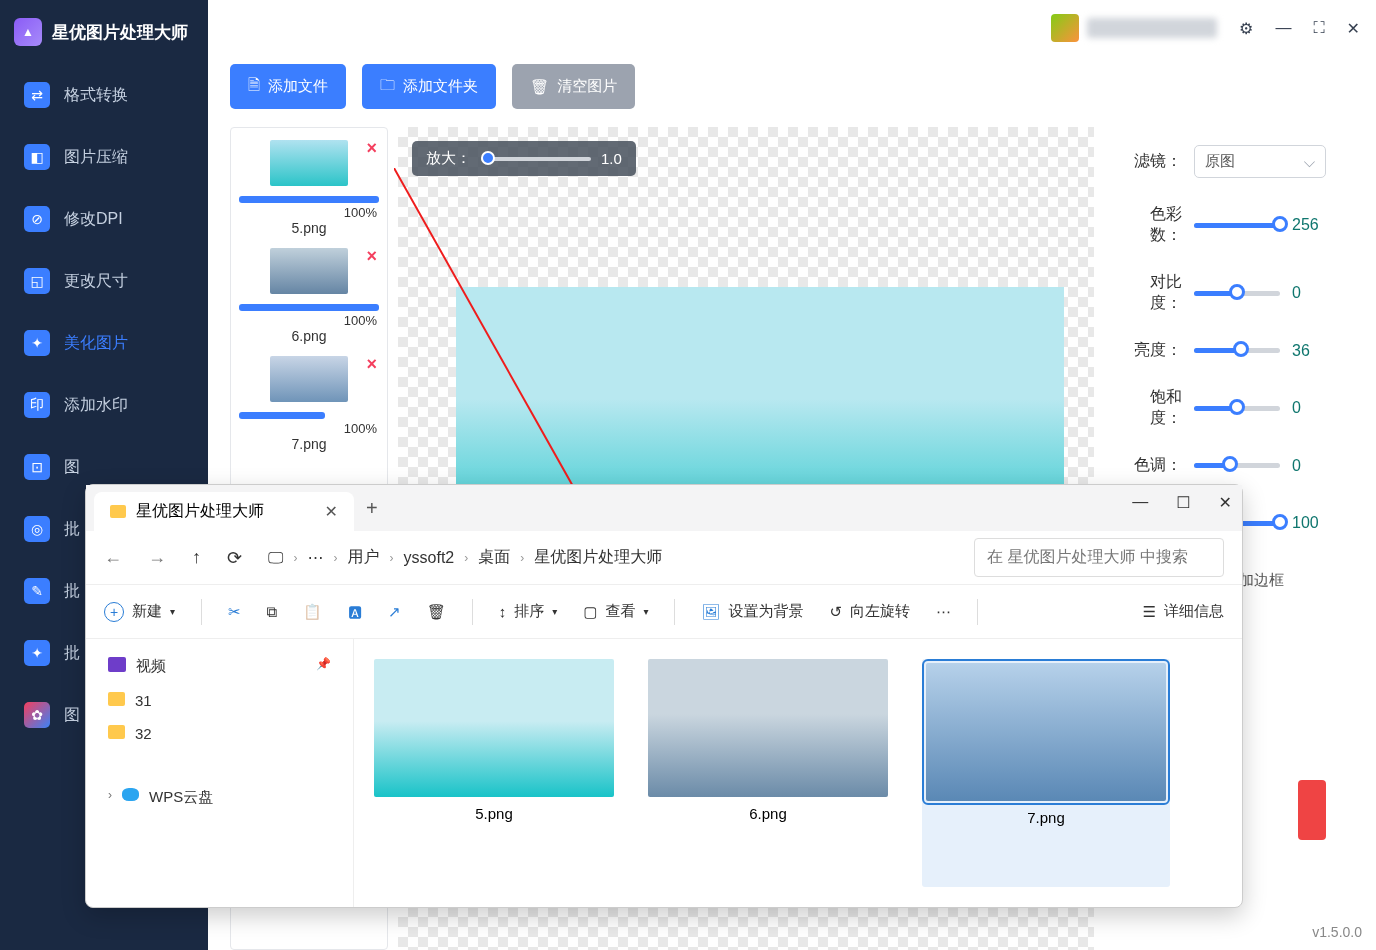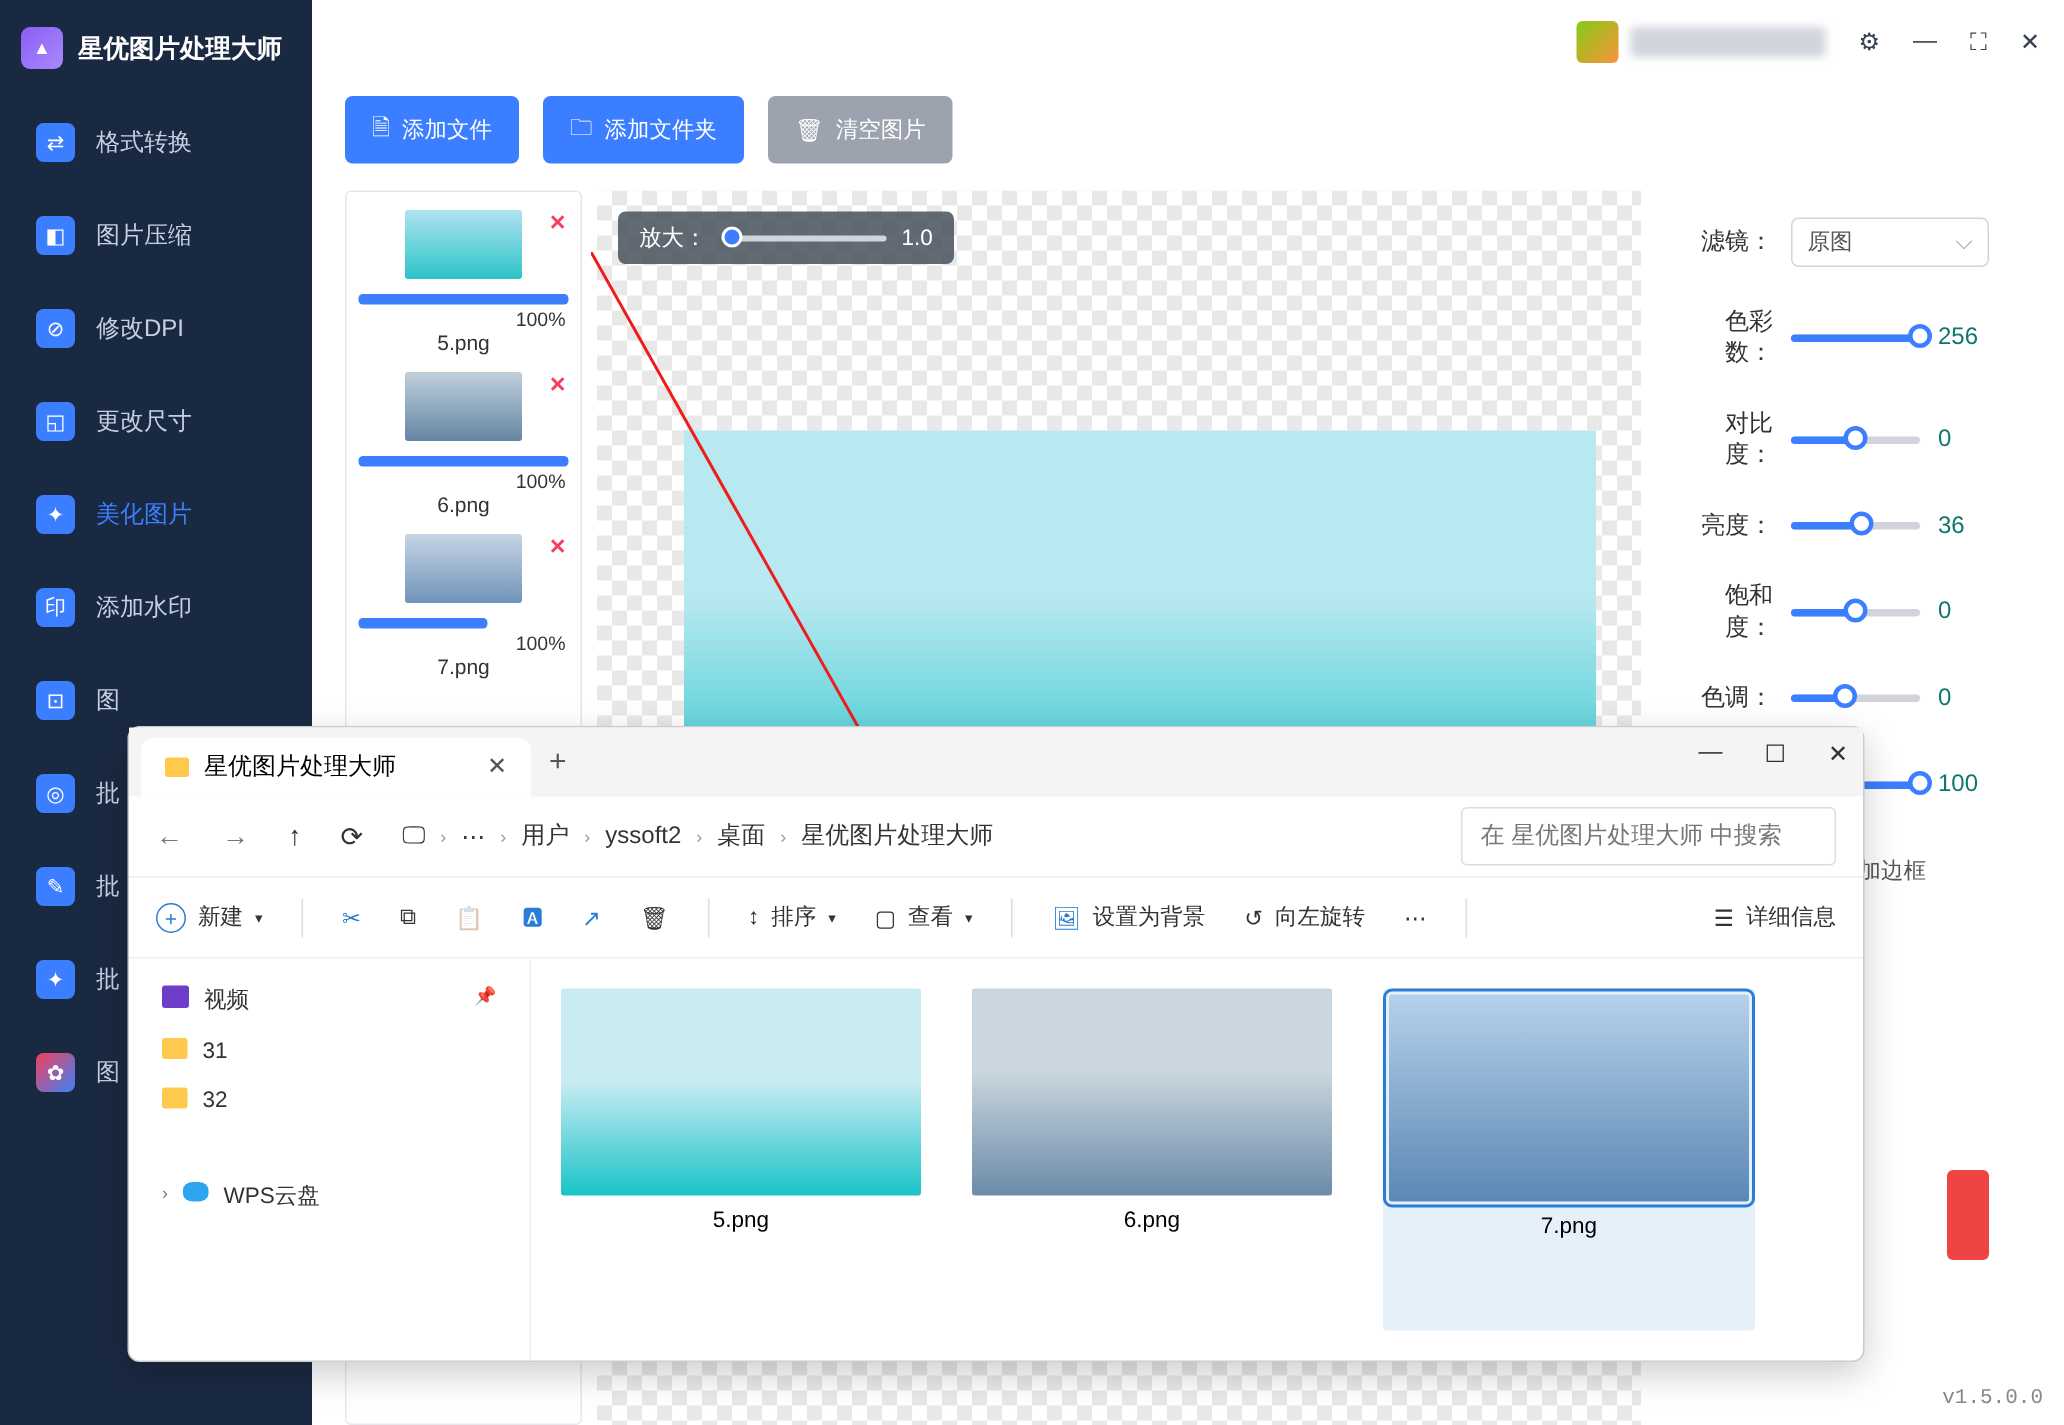--- a/index.html
+++ b/index.html
@@ -88,21 +88,21 @@
 .cloud-ic{width:17px;height:13px;background:#2ba5f0;border-radius:40%;}
 .ex-files{flex:1;display:flex;padding:20px;gap:34px;}
 .ex-file{text-align:center;}
 .ex-file-thumb{width:240px;height:138px;border-radius:2px;}
 .ex-file.selected .ex-file-thumb{outline:2px solid #2a7dd6;outline-offset:2px;}
 .ex-file.selected{background:#e6f0fb;padding:4px;border-radius:3px;}
 .ex-fname{font-size:15px;margin-top:8px;}
 .thb1{background:linear-gradient(#c8ecf2 45%,#19c3c8);}
 .thb2{background:linear-gradient(#cad6df 40%,#6b8ba8);}
 .thb3{background:linear-gradient(#b6d1ea,#5a88b5);}
-.version{position:absolute;right:14px;bottom:10px;color:#888;font-size:14px;font-family:Liberation Mono, monospace;}
+.version{position:absolute;right:14px;bottom:10px;color:#888;font-size:14px;}
 .red-box{position:absolute;right:50px;top:780px;width:28px;height:60px;background:#ef4444;z-index:2;border-radius:4px;}
 </style>
 </head>
 <body>
 
 <div class="app">
   <div class="sidebar">
     <div class="logo">
       <div class="logo-icon"></div>
       <div class="logo-text">星优图片处理大师</div>

